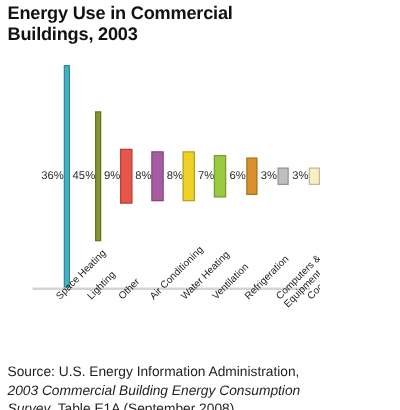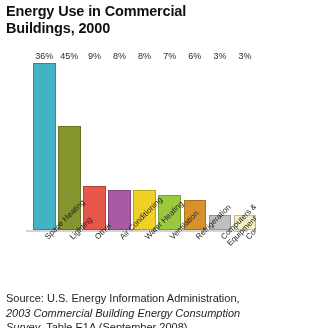--- a/index.html
+++ b/index.html
@@ -46,23 +46,22 @@
     position:absolute;
     left:33px; bottom:2px;
     height:178px;
     display:flex;
     align-items:flex-end;
     gap:2.6px;
   }
   .bar-group{
     width:22.5px;
     display:flex;
-    flex-direction:column;
     align-items:center;
-    justify-content:space-between;
+    justify-content:flex-end;
     height:100%;
   }
   .bar-value{
     font-size:9px;
     color:#2b2b2b;
     line-height:1;
     margin-bottom:2px;
     white-space:nowrap;
   }
   .bar-rect{
@@ -108,21 +107,21 @@
     line-height:1.32;
     color:#1f1f1f;
   }
   #source-note .it{ font-style:italic; }
 </style>
 </head>
 <body>
 
 <div id="chart-figure">
 
-  <div id="chart-title">Energy Use in Commercial Buildings, 2000</div>
+  <div id="chart-title">Energy Use in Commercial Buildings, 2003</div>
 
   <div id="plot-area">
     <div id="baseline"></div>
     <div id="bars-row">
         <div class="bar-group">
           <div class="bar-value">36%</div>
           <div class="bar-rect" style="background: rgb(65, 179, 196); height: 178px;"></div>
         </div>
         <div class="bar-group">
           <div class="bar-value">45%</div>

